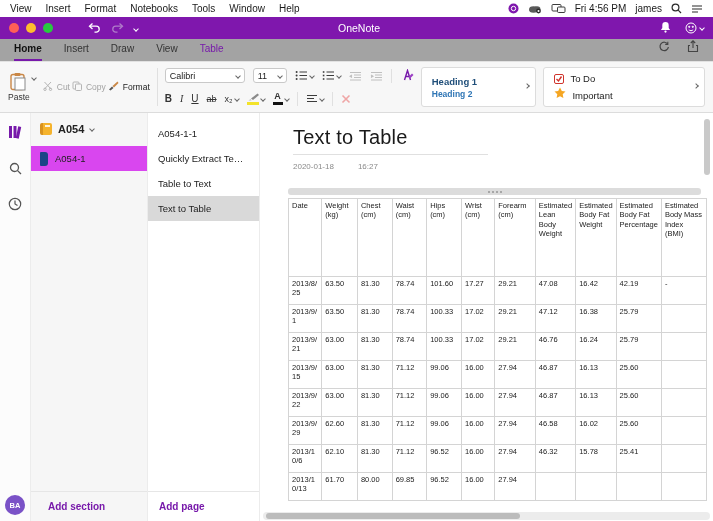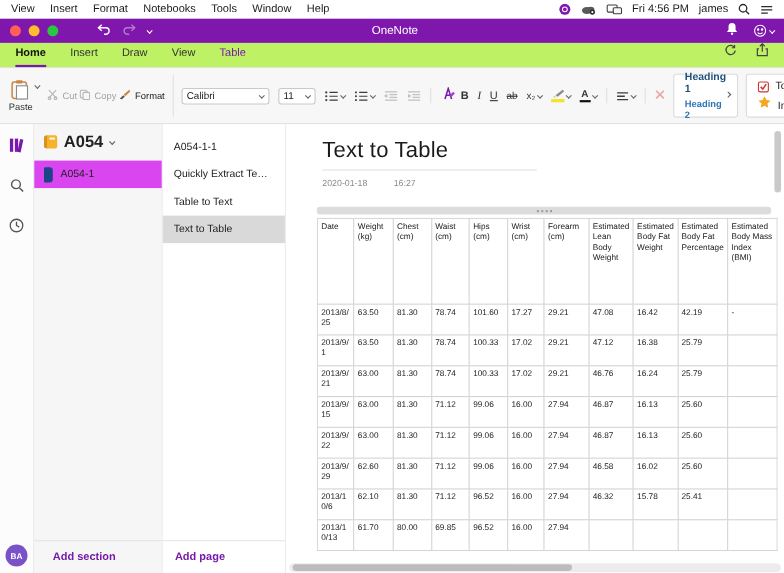--- a/index.html
+++ b/index.html
@@ -19,35 +19,35 @@
   .tl{width:10px;height:10px;border-radius:50%;margin-right:7px;flex:0 0 auto}
   .tl.r{background:#FF5F57}.tl.y{background:#FEBC2E}.tl.g{background:#28C840}
   .tbgrp{display:flex;align-items:center;gap:10px;margin-left:28px;z-index:2}
   .apptitle{position:absolute;left:5px;right:0;text-align:center;color:#fff;font-size:10.5px;pointer-events:none}
   .tbright{margin-left:auto;display:flex;align-items:center;gap:14px;z-index:2}
   .chev{display:inline-block;width:4px;height:4px;border-right:1.2px solid #666;border-bottom:1.2px solid #666;transform:rotate(45deg);vertical-align:middle}
   .chev.right{transform:rotate(-45deg)}
   .chev.white{border-color:#fff}
 
   
-  .tabsbar{height:23px;background:#bef264;display:flex;align-items:flex-end;padding:0 14px;gap:22px;border-bottom:1px solid #e2e2e2}
+  .tabsbar{height:23px;background:#a3a3a3;display:flex;align-items:flex-end;padding:0 14px;gap:22px;border-bottom:1px solid #e2e2e2}
   .tab{font-size:10px;color:#333;padding-bottom:5px;border-bottom:2px solid transparent}
   .tab.active{font-weight:700;color:#111;border-bottom-color:#7719AA}
   .tab.contextual{color:#7719AA}
   .tabicons{margin-left:auto;display:flex;gap:17px;padding-bottom:4px}
 
   
   .toolbar{height:51px;background:#f7f7f7;border-bottom:1px solid #dcdcdc;display:flex;align-items:center;padding:2px 8px;gap:7px}
   .bigbtn{display:flex;flex-direction:column;align-items:center;font-size:8.5px;color:#333;line-height:1.1}
   .pastechev{align-self:flex-start;margin-top:4px}
   .smallcol{display:flex;gap:2px;font-size:8.5px}
   .smallbtn{display:flex;align-items:center;gap:4px;white-space:nowrap}
   .dimtxt{color:#a3a3a3}
   .vsep{width:1px;height:38px;background:#e0e0e0;flex:0 0 auto}
-  .fontgrp{display:flex;flex-direction:row;gap:5px}
+  .fontgrp{display:flex;flex-direction:column;gap:5px}
   .frow{display:flex;align-items:center;gap:8px}
   .combo{background:#fff;border:1px solid #c9c9c9;border-radius:3px;font-size:9px;height:15px;padding:0 4px;display:flex;align-items:center;justify-content:space-between;color:#222}
   .combo.name{width:80px}
   .combo.size{width:34px}
   .ibtn{display:flex;align-items:center;gap:2px;color:#3c3c3c}
   .glyph{font-size:10px;color:#333}
   .glyph.b{font-weight:700}
   .glyph.i{font-style:italic;font-family:"Liberation Serif",serif}
   .glyph.u{text-decoration:underline}
   .glyph.s{text-decoration:line-through;font-size:9px}
@@ -61,21 +61,21 @@
   .boxchev{position:absolute;right:6px;top:50%;margin-top:-3px}
   .tagsbox{background:#fff;border:1px solid #dcdcdc;border-radius:3px;height:40px;width:168px;display:flex;flex-direction:column;justify-content:center;gap:3px;padding:0 10px;position:relative}
   .tagrow{display:flex;align-items:flex-end;gap:6px;font-size:9.5px;color:#222}
   .todobox{width:10px;height:10px;border:1.4px solid #D0342C;border-radius:2px;background:#fff;display:flex;align-items:center;justify-content:center}
 
   
   .main{display:flex;height:408px}
   .rail{width:31px;background:#fcfcfc;border-right:1px solid #ececec;display:flex;flex-direction:column;align-items:center;padding-top:12px;gap:18px;position:relative}
   .avatar{position:absolute;bottom:6px;width:20px;height:20px;border-radius:50%;background:#7A52C7;color:#fff;font-size:7.5px;font-weight:700;display:flex;align-items:center;justify-content:center}
   .seccol{width:117px;background:#f6f6f6;border-right:1px solid #ececec;display:flex;flex-direction:column}
-  .nbrow{height:26px;margin-top:3px;display:flex;align-items:center;gap:6px;padding:0 9px;font-size:15px;font-weight:700;color:#222}
+  .nbrow{height:26px;margin-top:3px;display:flex;align-items:center;gap:6px;padding:0 9px;font-size:11px;font-weight:700;color:#222}
   .nbicon{width:12px;height:12px;background:#F5B32C;border-left:3px solid #D8921F;border-radius:2px;position:relative}
   .nbicon:after{content:"";position:absolute;left:2px;top:2px;right:2px;height:2px;background:#fff;opacity:.85}
   .seclist{margin-top:4px}
   .secitem{height:25px;display:flex;align-items:center;gap:7px;padding:0 9px;font-size:9.5px;color:#222}
   .secitem.selected{background:#d946ef}
   .secicon{width:8px;height:14px;background:#1C4587;border-radius:1px 3px 3px 1px}
   .spacer{flex:1}
   .colfoot{height:30px;border-top:1px solid #e6e6e6;display:flex;align-items:center;font-size:10px;font-weight:700;color:#7719AA}
   .colfoot.sec{padding-left:17px}
   .colfoot.pg{padding-left:11px}

